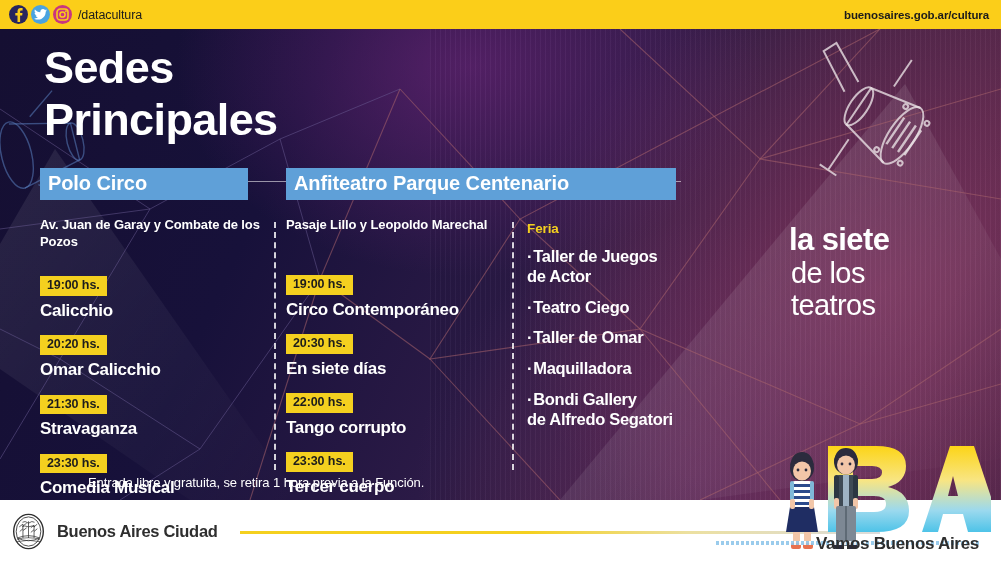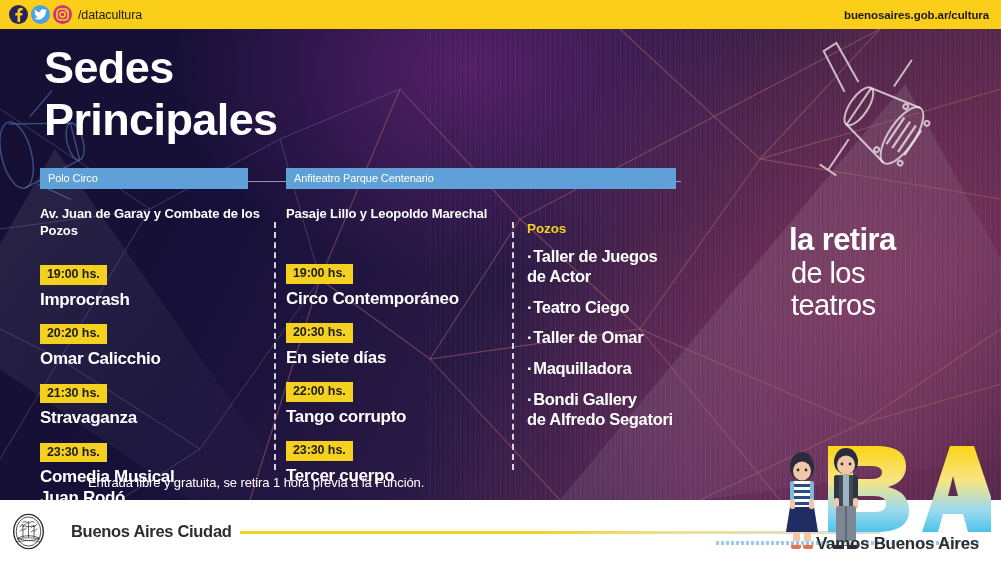--- a/index.html
+++ b/index.html
@@ -90,21 +90,21 @@
 
   
   .col { position:absolute; z-index:20; }
   .col-a { left:40px;  top:139px; width:232px; }
   .col-b { left:286px; top:139px; width:222px; }
   .col-c { left:527px; top:192px; width:230px; }
 
   .venue-bar {
     background:#5fa0d8;
     color:#ffffff;
-    font-size:11px; font-weight:normal;
+    font-size:20px; font-weight:bold;
     letter-spacing:-0.1px;
     padding:4px 16px 5px 8px;
     display:block;
     white-space:nowrap;
   }
   .col-a .venue-bar { width:208px; }
   .col-b .venue-bar { width:390px; }
 
   .venue-addr {
     margin-top:16px;
@@ -183,21 +183,21 @@
 
   
   .footer {
     position:absolute; left:0; top:500px;
     width:1001px; height:63px;
     background:#ffffff;
     z-index:30;
   }
   .gcba {
     position:absolute; left:10px; top:13px;
-    display:flex; align-items:center; gap:24px;
+    display:flex; align-items:center; gap:10px;
   }
   .gcba-shield { width:37px; height:37px; flex:0 0 auto; }
   .gcba-text {
     font-size:16.5px; font-weight:bold; color:#2e2e2e;
     letter-spacing:-0.3px;
   }
   .gline {
     position:absolute; left:240px; top:31px;
     width:640px; height:3px;
     background:linear-gradient(to right,#F4D01F 0%,#F4D01F 45%,#ece0a0 70%, #dcdcdc 100%);
@@ -328,21 +328,21 @@
     <div class="vdash vdash-1"></div>
     <div class="vdash vdash-2"></div>
 
     <div class="col col-a">
       <div class="venue-bar">Polo Circo</div>
       <div class="venue-addr">Av. Juan de Garay y
 Combate de los Pozos</div>
       <div class="slots">
         <div class="slot">
           <span class="time">19:00 hs.</span>
-          <div class="show">Improcrash</div>
+          <div class="show">Calicchio</div>
         </div>
         <div class="slot">
           <span class="time">20:20 hs.</span>
           <div class="show">Omar Calicchio</div>
         </div>
         <div class="slot">
           <span class="time">21:30 hs.</span>
           <div class="show">Stravaganza</div>
         </div>
         <div class="slot">
@@ -370,32 +370,32 @@
           <div class="show">Tango corrupto</div>
         </div>
         <div class="slot">
           <span class="time">23:30 hs.</span>
           <div class="show">Tercer cuerpo</div>
         </div>
       </div>
     </div>
 
     <div class="col col-c">
-      <div class="feria-title">Pozos</div>
+      <div class="feria-title">Feria</div>
       <div class="feria-item"><span class="bullet">·</span><span>Taller de Juegos
  de Actor</span></div>
       <div class="feria-item"><span class="bullet">·</span><span>Teatro Ciego</span></div>
       <div class="feria-item"><span class="bullet">·</span><span>Taller de Omar</span></div>
       <div class="feria-item"><span class="bullet">·</span><span>Maquilladora</span></div>
       <div class="feria-item"><span class="bullet">·</span><span>Bondi Gallery
  de Alfredo Segatori</span></div>
     </div>
 
     <div class="lnt">
-      <div class="l1">la retira</div>
+      <div class="l1">la siete</div>
       <div class="l2">de los</div>
       <div class="l3">teatros</div>
     </div>
 
     <div class="note">Entrada libre y gratuita, se retira 1 hora previa a la Función.</div>
   </div>
 
   <div class="footer">
 
     <div class="gcba">

